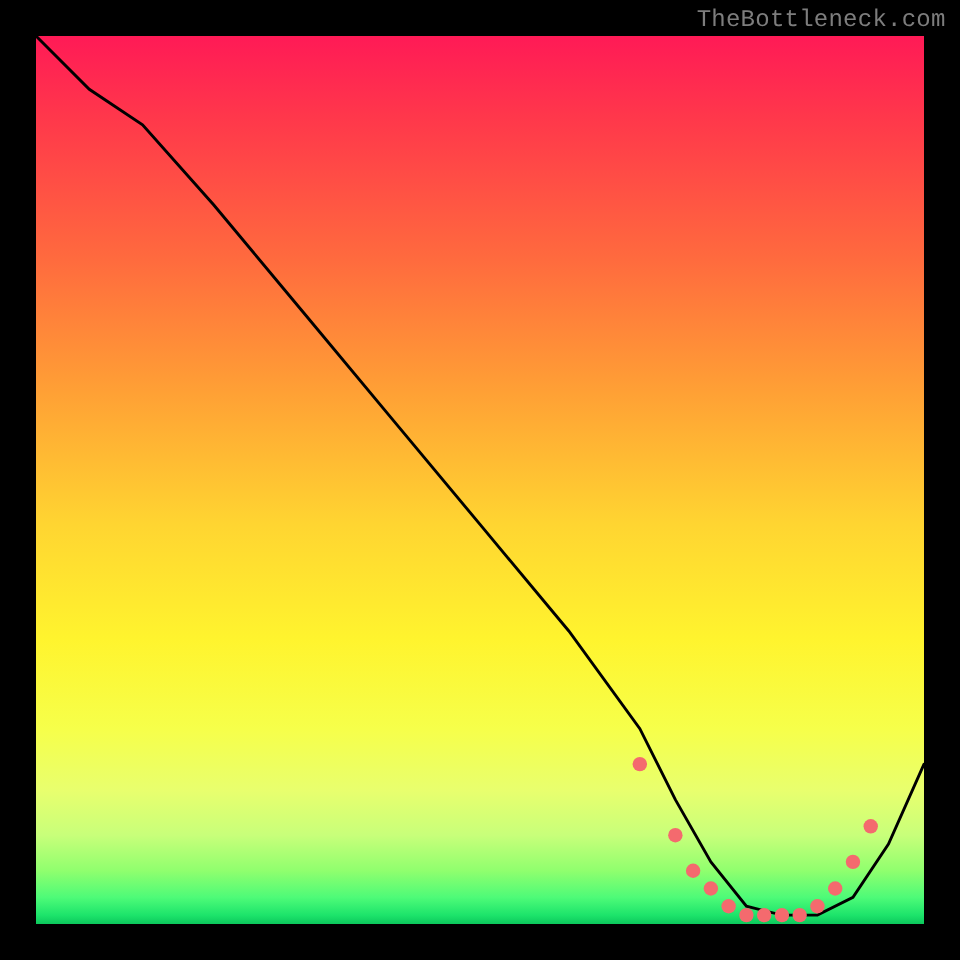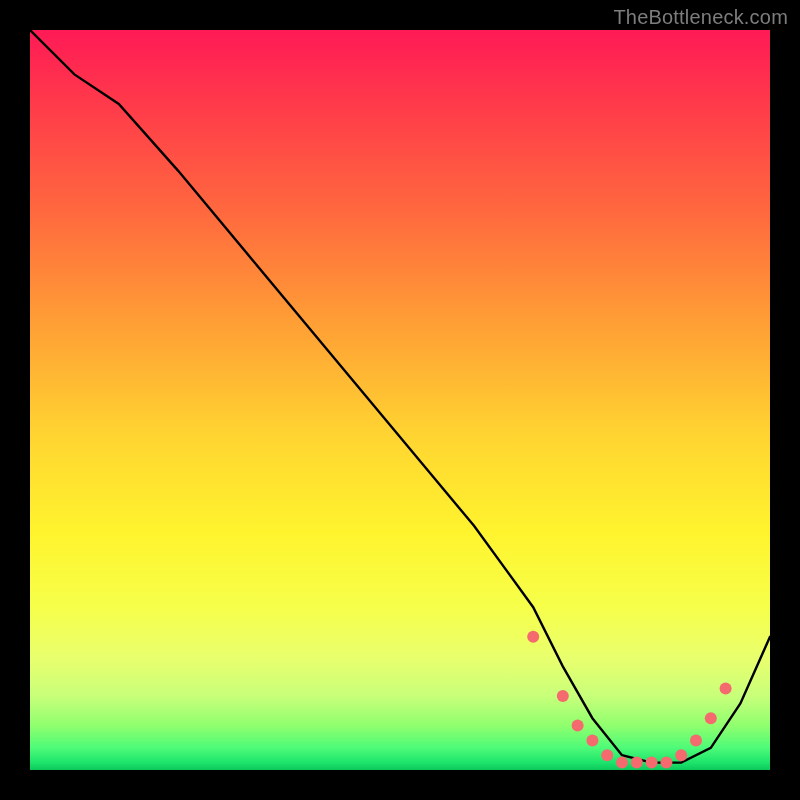--- a/index.html
+++ b/index.html
@@ -8,20 +8,21 @@
     width: 800px;
     height: 800px;
     background: #000;
     overflow: hidden;
     font-family: Arial, Helvetica, sans-serif;
   }
   #wrap {
     position: relative;
     width: 800px;
     height: 592px;
+    font-family: Liberation Mono, monospace;
   }
   #plot-area {
     position: absolute;
     left: 30px;
     top: 30px;
     width: 740px;
     height: 740px;
   }
   #gradient {
     position: absolute;

